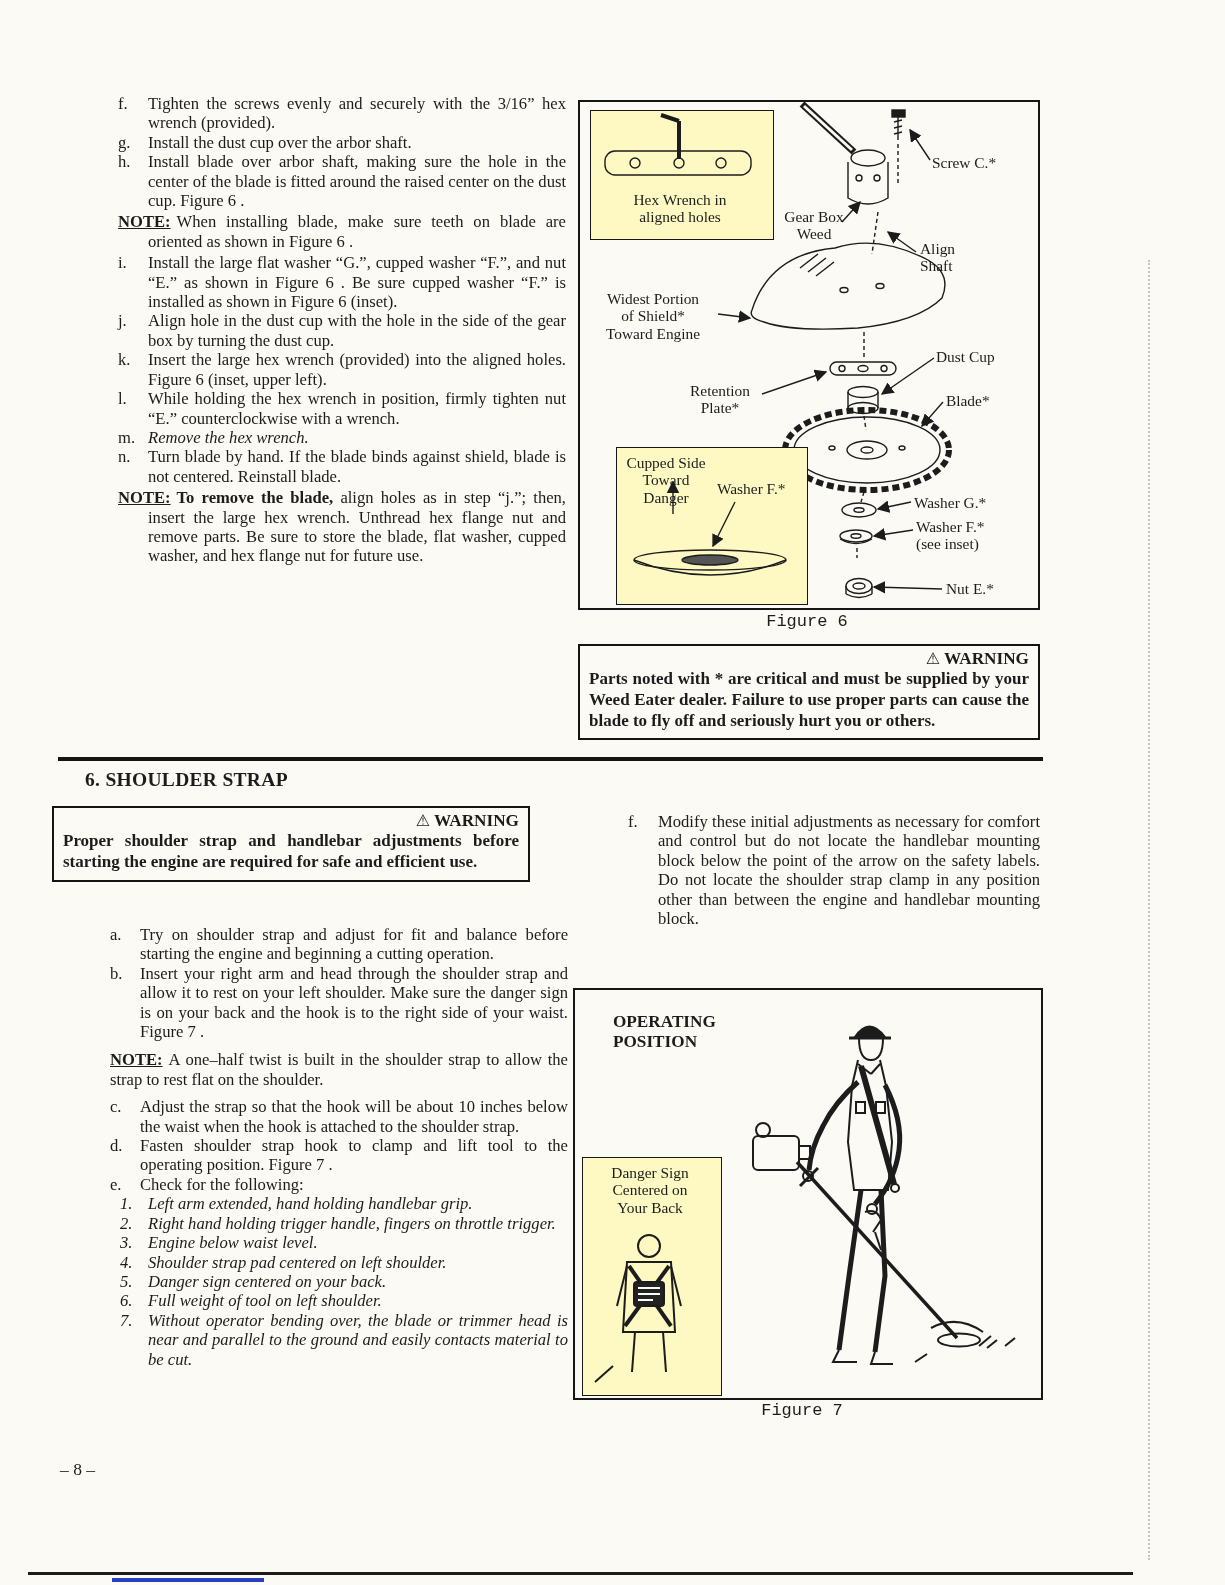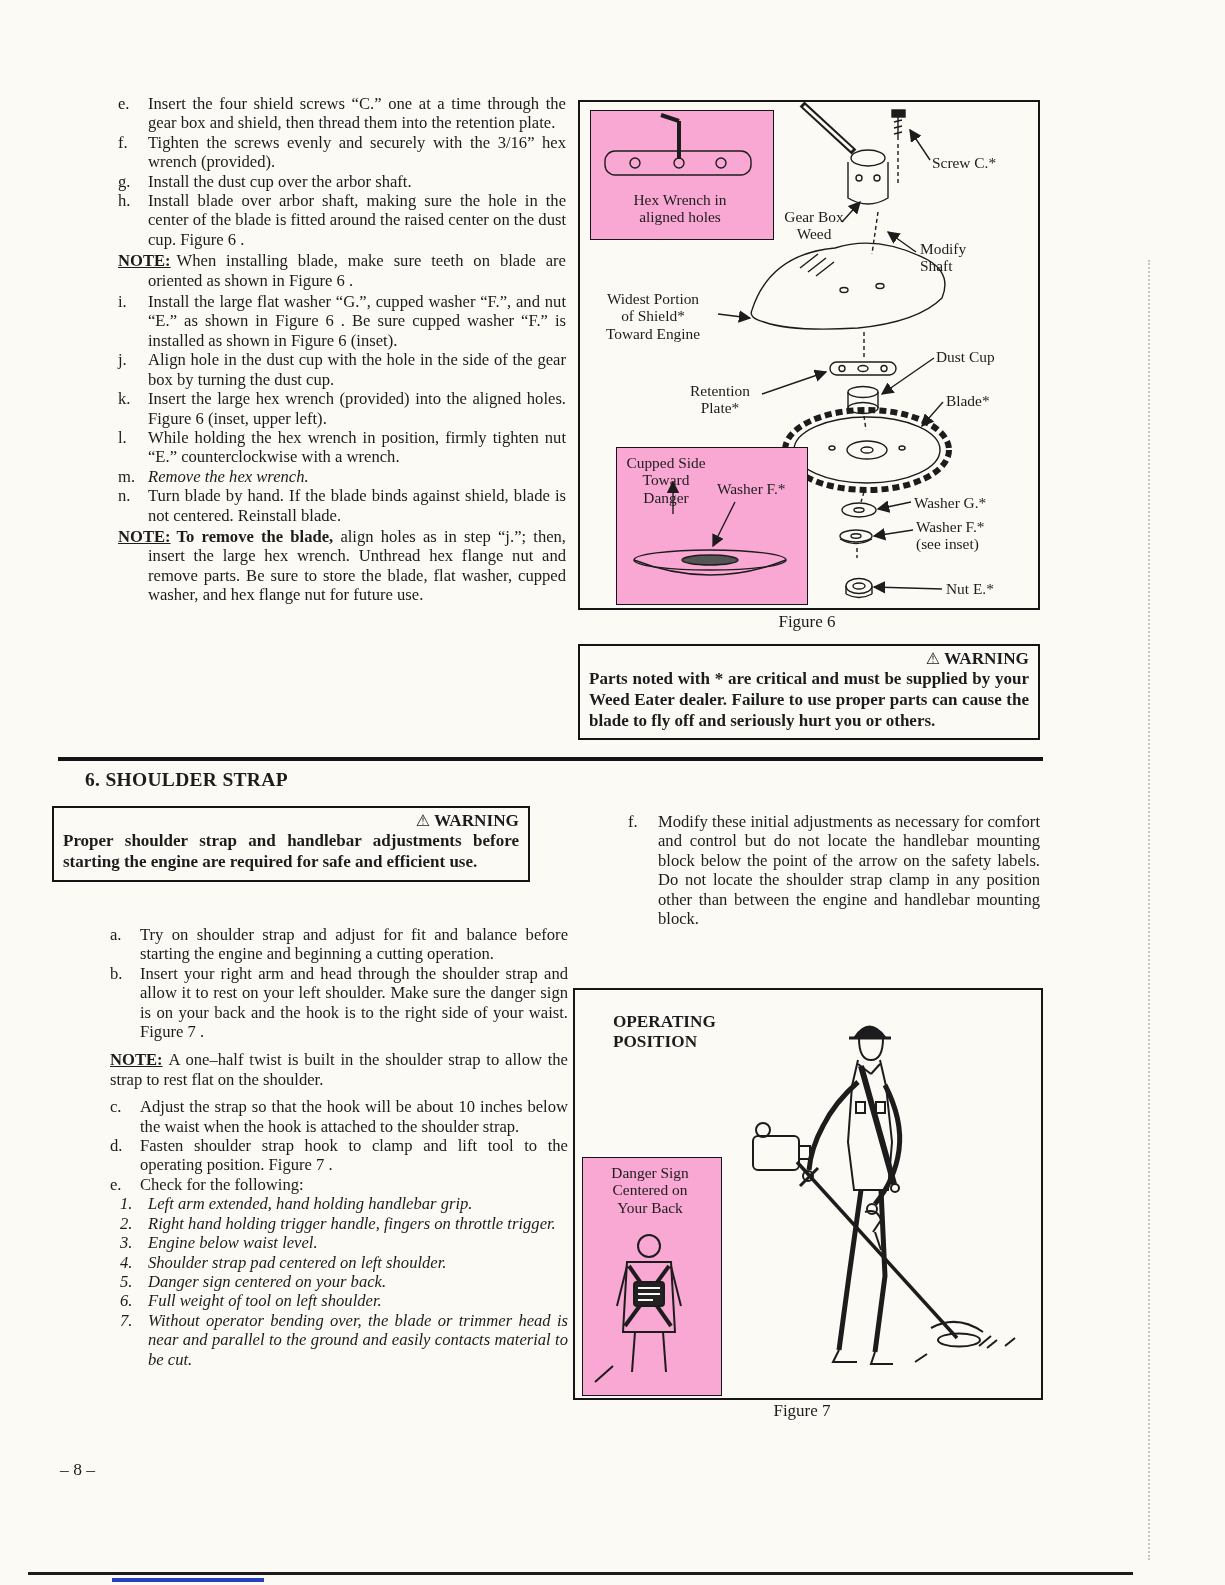--- a/index.html
+++ b/index.html
@@ -7,42 +7,41 @@
         font-family:"Liberation Serif",serif;font-size:16.6px;line-height:19.4px;overflow:hidden;}
   .abs{position:absolute;}
   .step{padding-left:30px;text-indent:-30px;text-align:justify;}
   .lbl{display:inline-block;width:30px;text-indent:0;}
   .note{padding-left:30px;text-indent:-30px;text-align:justify;margin:2px 0;}
   .note-flat{text-align:justify;margin:9px 0 8px;}
   .note-label{font-weight:bold;text-decoration:underline;margin-right:6px;}
   .b{font-weight:bold;}
   .i{font-style:italic;}
   .figbox{border:2px solid #161616;background:#fbfaf5;}
-  .insetbox{position:absolute;border:1.6px solid #161616;background:#f9a8d4;}
+  .insetbox{position:absolute;border:1.6px solid #161616;background:#fef9c3;}
   .flabel{position:absolute;font-size:15.4px;line-height:17.4px;text-align:center;}
   .flabel.left{text-align:left;}
-  .fig-cap{text-align:center;font-size:17px;}
+  .fig-cap{text-align:center;font-size:17px;font-family:Liberation Mono, monospace;}
   .warnbox{border:2.6px solid #141414;padding:3px 9px 7px;}
   .warn-title{text-align:right;font-weight:bold;font-size:17.2px;margin-bottom:1px;}
   .warn-icon{font-family:"DejaVu Sans",sans-serif;font-size:16px;}
   .sec-head{font-weight:bold;font-size:19.5px;letter-spacing:.3px;}
   .warn-body{font-weight:bold;text-align:justify;font-size:17px;line-height:20.6px;}
   .chk{margin-left:10px;font-style:italic;}
   .chk .step{padding-left:28px;text-indent:-28px;}
   .chk .lbl{width:28px;}
   .op-label{font-weight:bold;font-size:17.2px;line-height:20px;}
   svg{display:block;}
 </style>
 </head>
 <body>
 
 <div class="page">
 
   <div class="abs" style="left:118px;top:94px;width:448px;">
-    <div class="step"><span class="lbl">e.</span><span>Insert the four shield screws “C.” one at a time through the gear box and shield, then thread them into the retention plate.</span></div>
     <div class="step"><span class="lbl">f.</span><span>Tighten the screws evenly and securely with the 3/16” hex wrench (provided).</span></div>
     <div class="step"><span class="lbl">g.</span><span>Install the dust cup over the arbor shaft.</span></div>
     <div class="step"><span class="lbl">h.</span><span>Install blade over arbor shaft, making sure the hole in the center of the blade is fitted around the raised center on the dust cup.  Figure 6 .</span></div>
     <div class="note"><span class="note-label">NOTE:</span><span>When installing blade, make sure teeth on blade are oriented as shown in Figure 6 .</span></div>
     <div class="step"><span class="lbl">i.</span><span>Install the large flat washer “G.”, cupped washer “F.”, and nut “E.” as shown in Figure 6 .  Be sure cupped washer “F.” is installed as shown in Figure 6 (inset).</span></div>
     <div class="step"><span class="lbl">j.</span><span>Align hole in the dust cup with the hole in the side of the gear box by turning the dust cup.</span></div>
     <div class="step"><span class="lbl">k.</span><span>Insert the large hex wrench (provided) into the aligned holes. Figure 6 (inset, upper left).</span></div>
     <div class="step"><span class="lbl">l.</span><span>While holding the hex wrench in position, firmly tighten nut “E.” counterclockwise with a wrench.</span></div>
     <div class="step"><span class="lbl">m.</span><span class="i">Remove the hex wrench.</span></div>
     <div class="step"><span class="lbl">n.</span><span>Turn blade by hand.  If the blade binds against shield, blade is not centered.  Reinstall blade.</span></div>
@@ -134,21 +133,21 @@
         <span>aligned holes</span>
       </div>
     </div>
 
     <div class="flabel left" style="left:352px;top:52px;width:92px;">Screw C.*</div>
     <div class="flabel" style="left:198px;top:106px;width:72px;">
       <span>Gear Box</span><br>
       <span>Weed</span>
     </div>
     <div class="flabel left" style="left:340px;top:138px;width:70px;">
-      <span>Modify</span><br>
+      <span>Align</span><br>
       <span>Shaft</span>
     </div>
     <div class="flabel" style="left:10px;top:188px;width:126px;">
       <span>Widest Portion</span><br>
       <span>of Shield*</span><br>
       <span>Toward Engine</span>
     </div>
     <div class="flabel left" style="left:356px;top:246px;width:80px;">Dust Cup</div>
     <div class="flabel" style="left:98px;top:280px;width:84px;">
       <span>Retention</span><br>

